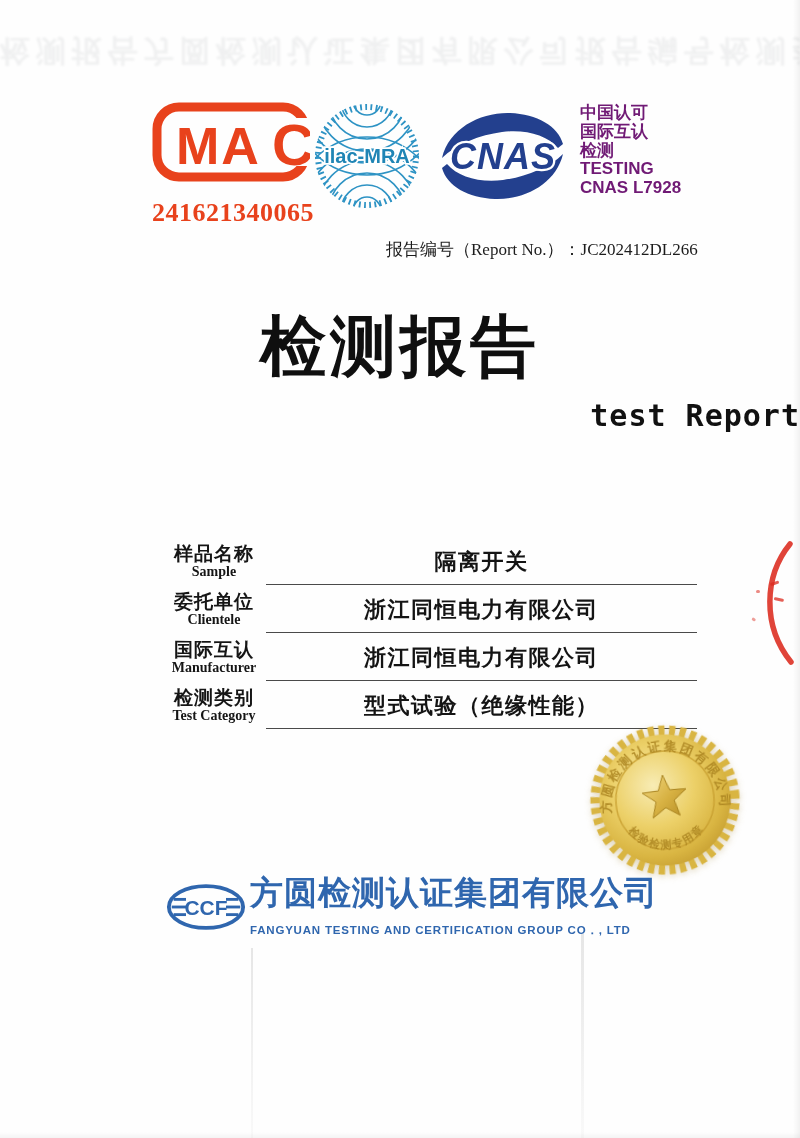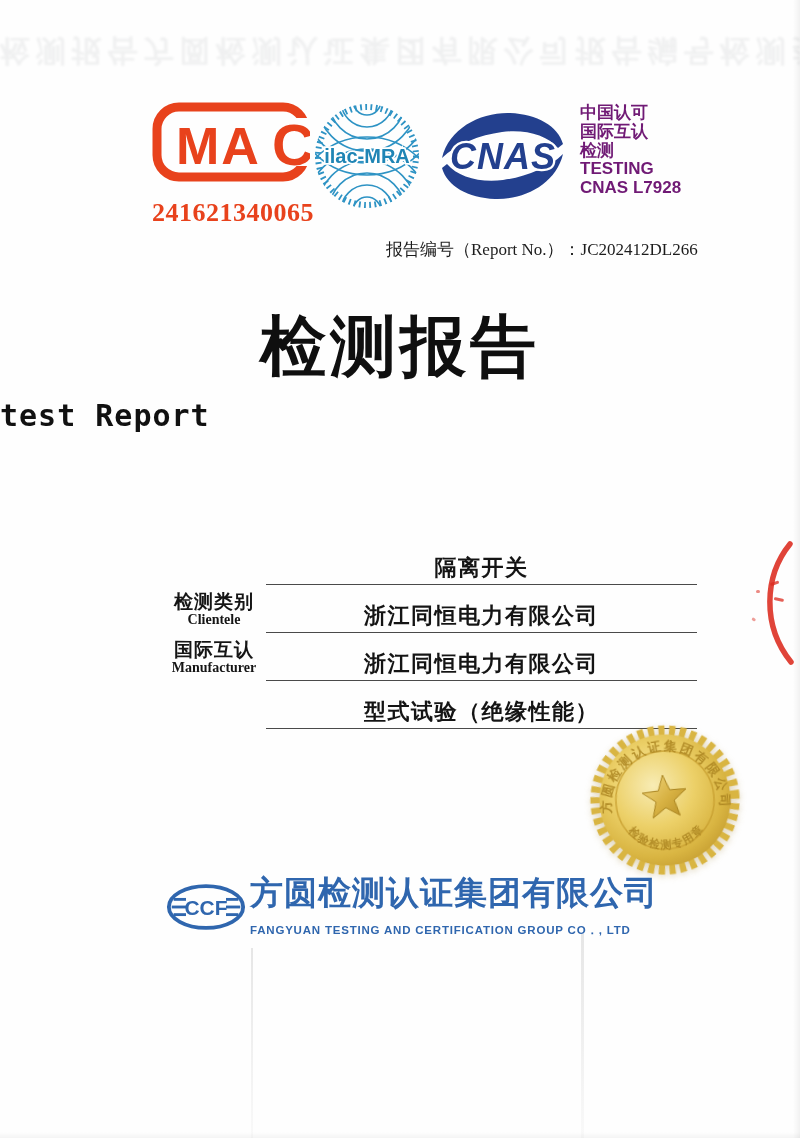--- a/index.html
+++ b/index.html
@@ -40,21 +40,21 @@
     margin-top:7px;
   }
 
   
   .title-zh{
     position:absolute;left:0;top:302px;width:100%;text-align:center;
     font-family:Liberation Serif, serif;
     font-weight:bold;font-size:66px;letter-spacing:4px;color:#0f0f0f;
   }
   .title-en{
-    position:absolute;left:0;top:398px;width:100%;text-align:left;
+    position:absolute;left:0;top:398px;width:100%;text-align:right;
     font-family:"DejaVu Sans Mono", monospace;
     font-weight:bold;font-size:30px;letter-spacing:1px;color:#111;
   }
 
   
   .info-table{position:absolute;left:160px;top:537px;width:545px;}
   .info-row{position:relative;height:48px;}
   .info-label{
     position:absolute;left:0;top:0;width:108px;height:48px;
     display:flex;flex-direction:column;align-items:center;justify-content:center;
@@ -63,21 +63,21 @@
   .label-zh{font-weight:bold;font-size:19px;color:#151515;line-height:21px;letter-spacing:1px;}
   .label-en{
     font-family:"Liberation Serif", serif;font-weight:bold;font-size:14px;
     color:#151515;line-height:16px;
   }
   .info-value{
     position:absolute;left:106px;right:8px;bottom:0;height:48px;
     display:flex;align-items:flex-end;justify-content:center;
     border-bottom:1.5px solid #4a4a4a;
     font-weight:bold;font-size:22px;color:#141414;letter-spacing:1.5px;
-    padding-bottom:1px;box-sizing:border-box;
+    padding-bottom:7px;box-sizing:border-box;
   }
   .info-value.mono{font-family:"DejaVu Sans Mono", monospace;font-size:21px;letter-spacing:0;}
 
   
   .seal{position:absolute;left:588px;top:723px;width:154px;height:154px;
     filter:drop-shadow(0 2px 3px rgba(150,115,30,.30));transform:rotate(-6deg);}
 
   
   .red-stamp{position:absolute;left:744px;top:540px;width:56px;height:126px;}
 
@@ -164,37 +164,45 @@
 
   <div class="report-no">
     <span>报告编号（Report No.）：</span><span>JC202412DL266</span>
   </div>
 
   <div class="title-zh">检测报告</div>
   <div class="title-en">test Report</div>
 
   <div class="info-table">
     <div class="info-row">
+      <div class="info-label">
+        <span class="label-zh">样品名称</span>
+        <span class="label-en">Sample</span>
+      </div>
       <div class="info-value">隔离开关</div>
     </div>
     <div class="info-row">
       <div class="info-label">
-        <span class="label-zh">检测类别</span>
+        <span class="label-zh">委托单位</span>
         <span class="label-en">Clientele</span>
       </div>
       <div class="info-value">浙江同恒电力有限公司</div>
     </div>
     <div class="info-row">
       <div class="info-label">
         <span class="label-zh">国际互认</span>
         <span class="label-en">Manufacturer</span>
       </div>
       <div class="info-value">浙江同恒电力有限公司</div>
     </div>
     <div class="info-row">
+      <div class="info-label">
+        <span class="label-zh">检测类别</span>
+        <span class="label-en">Test Category</span>
+      </div>
       <div class="info-value">型式试验（绝缘性能）</div>
     </div>
   </div>
 
   <div class="seal">
     <svg width="154" height="154" viewBox="0 0 160 160">
       <defs>
         <radialGradient id="goldBase" cx="42%" cy="38%" r="70%">
           <stop offset="0%" stop-color="#f8ecb4"></stop>
           <stop offset="45%" stop-color="#ecd068"></stop>

